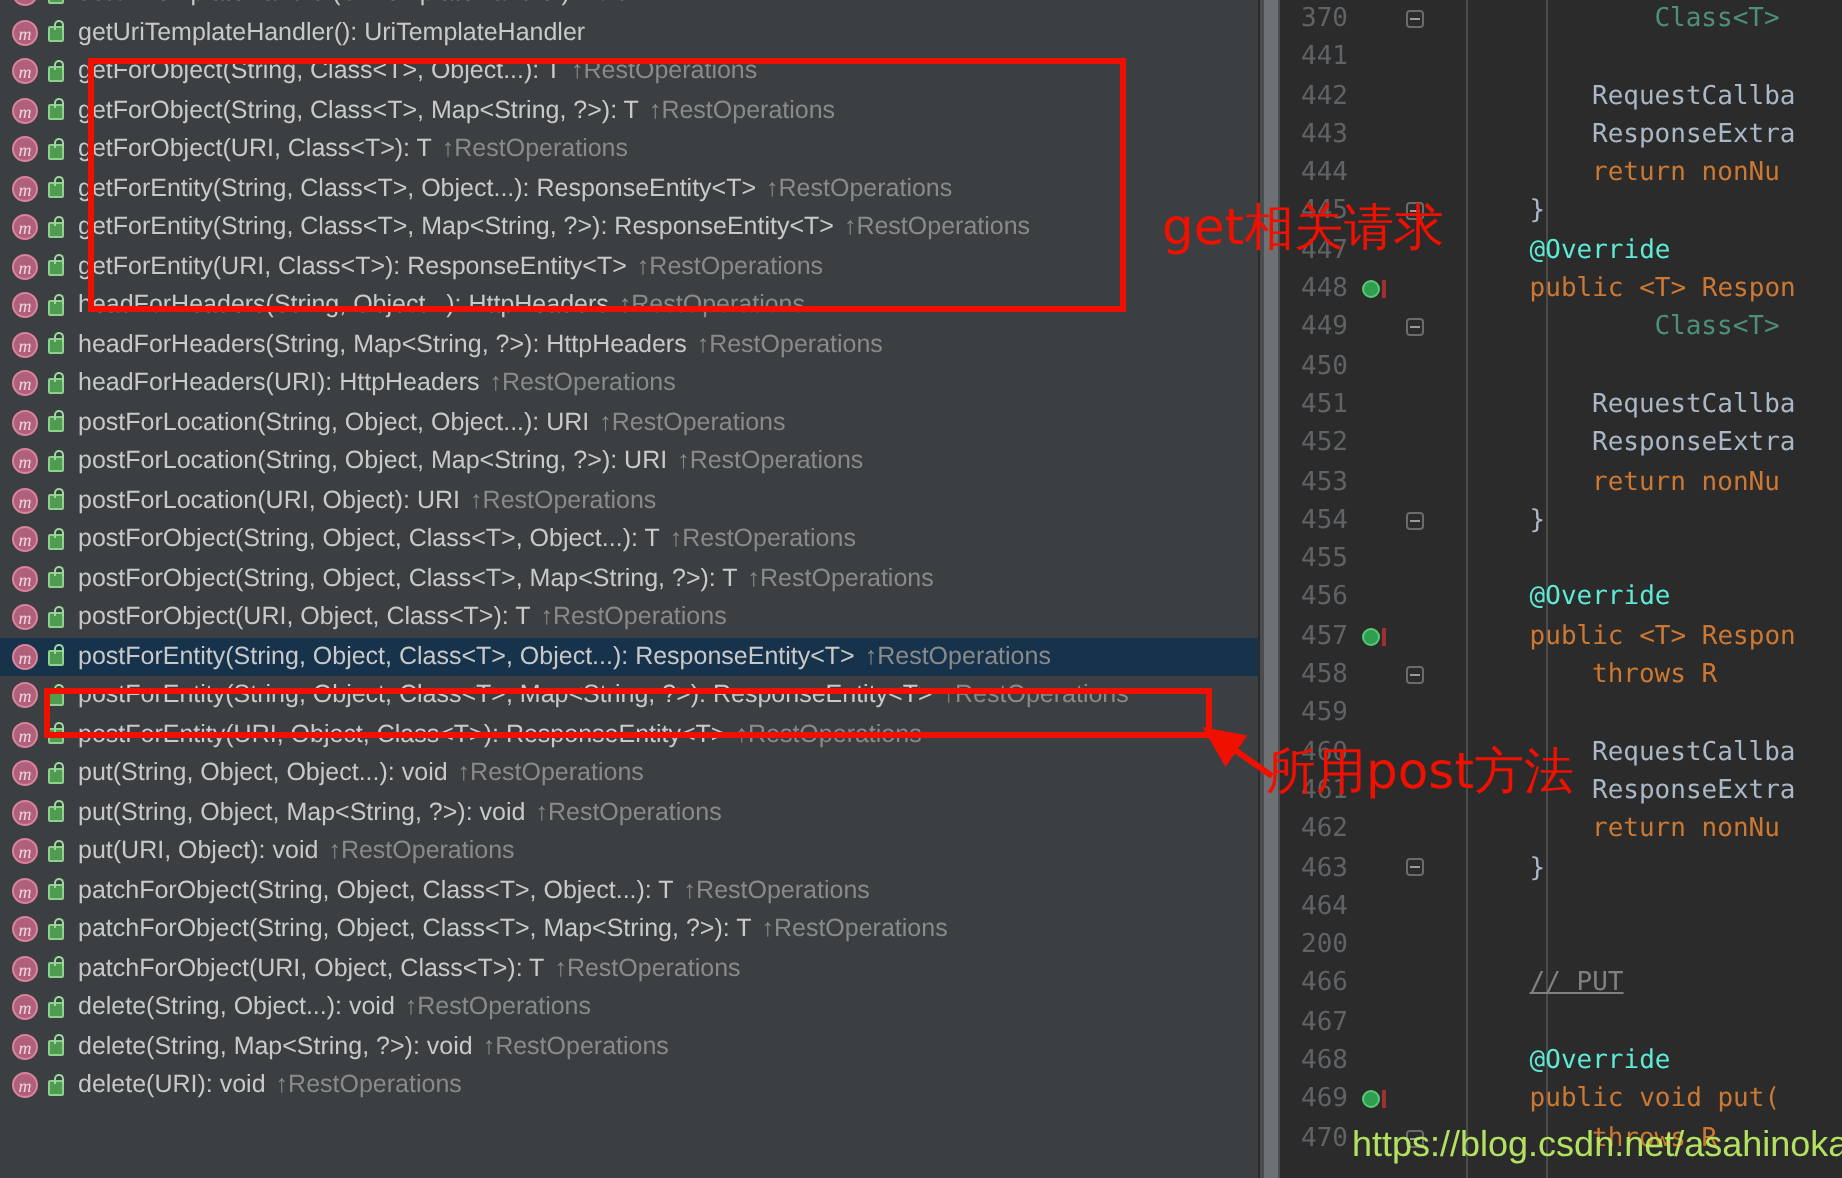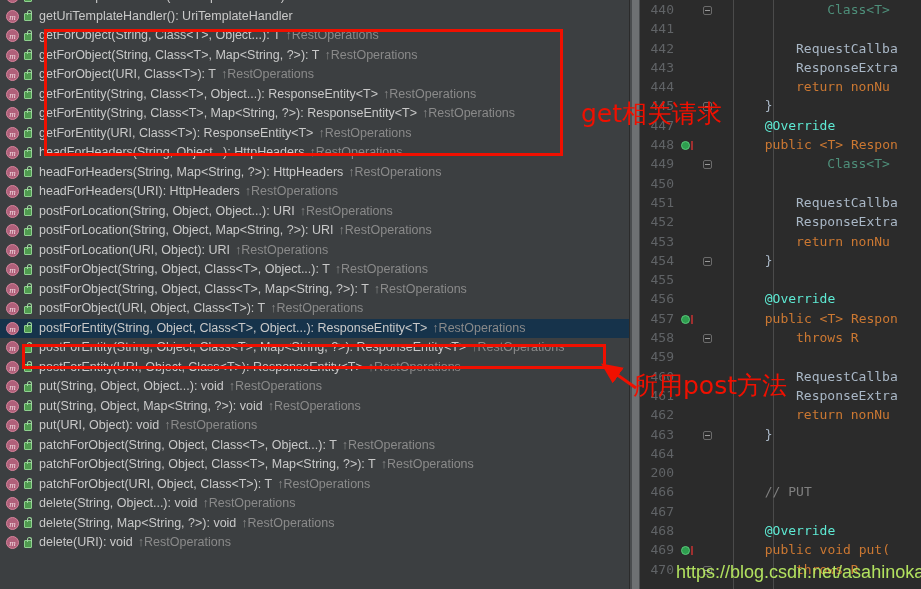--- a/index.html
+++ b/index.html
@@ -188,21 +188,21 @@
   }
   .code-text {
     color: #a9b7c6;
     padding-left: 2px;
     font-family: "DejaVu Sans Mono", monospace;
   }
   .kw      { color: #cc7832; }
   .ann     { color: #5eead4; }
   .type    { color: #4e8f7a; }
   .ident   { color: #a9b7c6; }
-  .cmt     { color: #808080; }
+  .cmt     { color: #808080; text-decoration: underline; }
 
   
   .guide {
     position: absolute;
     top: 0; width: 1px; height: 589px;
     background: #4b4b4b;
   }
 
   
   #overlay {
@@ -420,21 +420,21 @@
   </div>
 
   <div id="panel-divider">
     <div class="dthumb"></div>
   </div>
 
   <div id="editor">
     <div class="guide" style="left:93px"></div>
     <div class="guide" style="left:133px"></div>
     <div id="code-rows">
-        <div class="code-row"><span class="gutter-num">440</span><span class="gutter-mark"></span><span style="display: inline-block; width: 22px; min-width: 22px; text-align: center;"><span class="fold"></span></span><span class="code-text type" style="padding-left: 109.2px;">Class&lt;T&gt;</span></div>
+        <div class="code-row"><span class="gutter-num">370</span><span class="gutter-mark"></span><span style="display: inline-block; width: 22px; min-width: 22px; text-align: center;"><span class="fold"></span></span><span class="code-text type" style="padding-left: 109.2px;">Class&lt;T&gt;</span></div>
         <div class="code-row"><span class="gutter-num">441</span><span class="gutter-mark"></span><span style="display: inline-block; width: 22px; min-width: 22px; text-align: center;"></span><span class="code-text ident" style="padding-left: 0px;"></span></div>
         <div class="code-row"><span class="gutter-num">442</span><span class="gutter-mark"></span><span style="display: inline-block; width: 22px; min-width: 22px; text-align: center;"></span><span class="code-text ident" style="padding-left: 78px;">RequestCallba</span></div>
         <div class="code-row"><span class="gutter-num">443</span><span class="gutter-mark"></span><span style="display: inline-block; width: 22px; min-width: 22px; text-align: center;"></span><span class="code-text ident" style="padding-left: 78px;">ResponseExtra</span></div>
         <div class="code-row"><span class="gutter-num">444</span><span class="gutter-mark"></span><span style="display: inline-block; width: 22px; min-width: 22px; text-align: center;"></span><span class="code-text kw" style="padding-left: 78px;">return nonNu</span></div>
         <div class="code-row"><span class="gutter-num">445</span><span class="gutter-mark"></span><span style="display: inline-block; width: 22px; min-width: 22px; text-align: center;"><span class="fold"></span></span><span class="code-text ident" style="padding-left: 46.8px;">}</span></div>
         <div class="code-row"><span class="gutter-num">447</span><span class="gutter-mark"></span><span style="display: inline-block; width: 22px; min-width: 22px; text-align: center;"></span><span class="code-text ann" style="padding-left: 46.8px;">@Override</span></div>
         <div class="code-row"><span class="gutter-num">448</span><span class="gutter-mark"><span class="bulb"></span><span class="bulb-bar"></span></span><span style="display: inline-block; width: 22px; min-width: 22px; text-align: center;"></span><span class="code-text kw" style="padding-left: 46.8px;">public &lt;T&gt; Respon</span></div>
         <div class="code-row"><span class="gutter-num">449</span><span class="gutter-mark"></span><span style="display: inline-block; width: 22px; min-width: 22px; text-align: center;"><span class="fold"></span></span><span class="code-text type" style="padding-left: 109.2px;">Class&lt;T&gt;</span></div>
         <div class="code-row"><span class="gutter-num">450</span><span class="gutter-mark"></span><span style="display: inline-block; width: 22px; min-width: 22px; text-align: center;"></span><span class="code-text ident" style="padding-left: 0px;"></span></div>
         <div class="code-row"><span class="gutter-num">451</span><span class="gutter-mark"></span><span style="display: inline-block; width: 22px; min-width: 22px; text-align: center;"></span><span class="code-text ident" style="padding-left: 78px;">RequestCallba</span></div>

